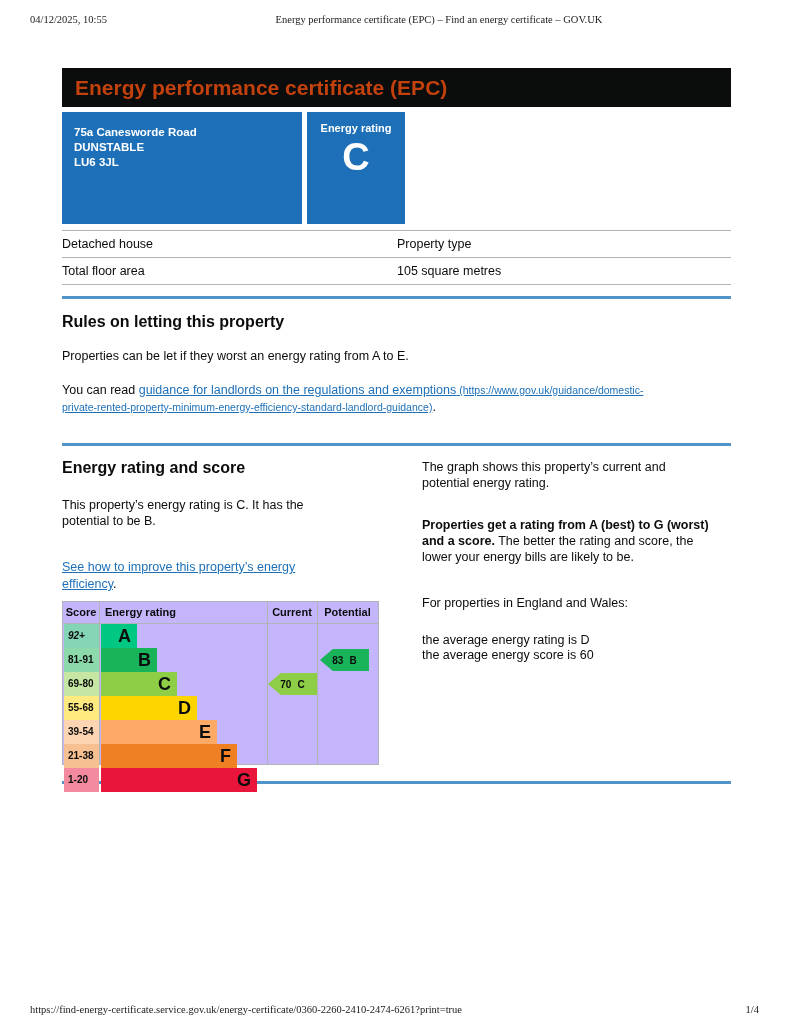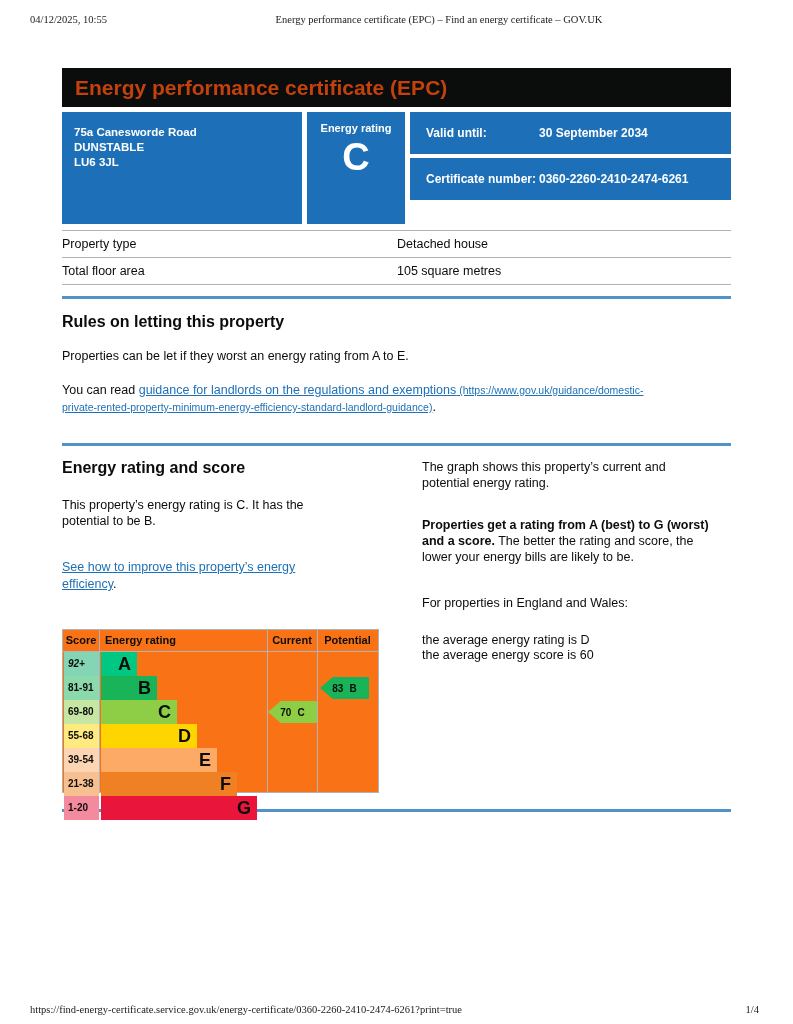--- a/index.html
+++ b/index.html
@@ -51,21 +51,21 @@
 
   .two-col { margin-top:13px; display:grid; grid-template-columns:330px 1fr; column-gap:30px; align-items:start; }
   .left-p1 { margin-top:20px; line-height:16px; }
   .improve-p { margin-top:30px; line-height:17px; }
   .right-p1 { line-height:16px; }
   .right-p2 { margin-top:26px; line-height:16px; }
   .right-p3 { margin-top:30px; }
   .right-p4 { margin-top:21px; line-height:15px; }
 
   
-  .epc-chart { position:relative; margin-top:36px; width:317px; height:164px; border:1px solid #b1b4b6; background:#f97316; }
+  .epc-chart { position:relative; margin-top:8px; width:317px; height:164px; border:1px solid #b1b4b6; background:#c4b5fd; }
   .epc-head { position:absolute; top:0; height:21px; line-height:21px; font-size:11px; font-weight:bold; }
   .epc-h-score { left:0; width:36px; text-align:center; }
   .epc-h-rating { left:42px; }
   .epc-h-current { left:204px; width:50px; text-align:center; }
   .epc-h-potential { left:254px; width:61px; text-align:center; }
   .epc-hline { position:absolute; top:21px; left:0; right:0; height:1px; background:#b1b4b6; }
   .epc-vline { position:absolute; top:0; bottom:0; width:1px; background:#b1b4b6; }
   .epc-score-cell { position:absolute; left:1px; width:35px; height:24px; font-size:10px; font-weight:bold; line-height:24px; padding-left:4px; }
   .epc-bar { position:absolute; left:38px; height:24px; text-align:right; font-size:18px; font-weight:bold; line-height:24px; padding-right:6px; color:#0b0c0c; }
   .epc-arrow { position:absolute; width:49px; height:22px; display:flex; align-items:center; justify-content:center; gap:6px; font-size:10px; font-weight:bold; color:#0b0c0c; clip-path:polygon(0 50%, 26% 0, 100% 0, 100% 100%, 26% 100%); }
@@ -87,36 +87,26 @@
   <div class="blue-row">
     <div class="blue-box addr-box">
       <div>75a Canesworde Road</div>
       <div>DUNSTABLE</div>
       <div>LU6 3JL</div>
     </div>
     <div class="blue-box rating-box">
       <span class="rating-label">Energy rating</span>
       <span class="rating-letter">C</span>
     </div>
-    <div class="validity">
-      <div class="blue-box validity-row">
-        <span class="vlabel">Valid until:</span>
-        <span>30 September 2034</span>
-      </div>
-      <div class="blue-box validity-row">
-        <span class="vlabel">Certificate number:</span>
-        <span>0360-2260-2410-2474-6261</span>
-      </div>
-    </div>
   </div>
 
   <div class="prop-table">
     <div class="prop-row">
+      <span>Detached house</span>
       <span>Property type</span>
-      <span>Detached house</span>
     </div>
     <div class="prop-row">
       <span>Total floor area</span>
       <span>105 square metres</span>
     </div>
   </div>
 
   <hr class="hr-blue hr-1">
 
   <h2 class="rules-h">Rules on letting this property</h2>

